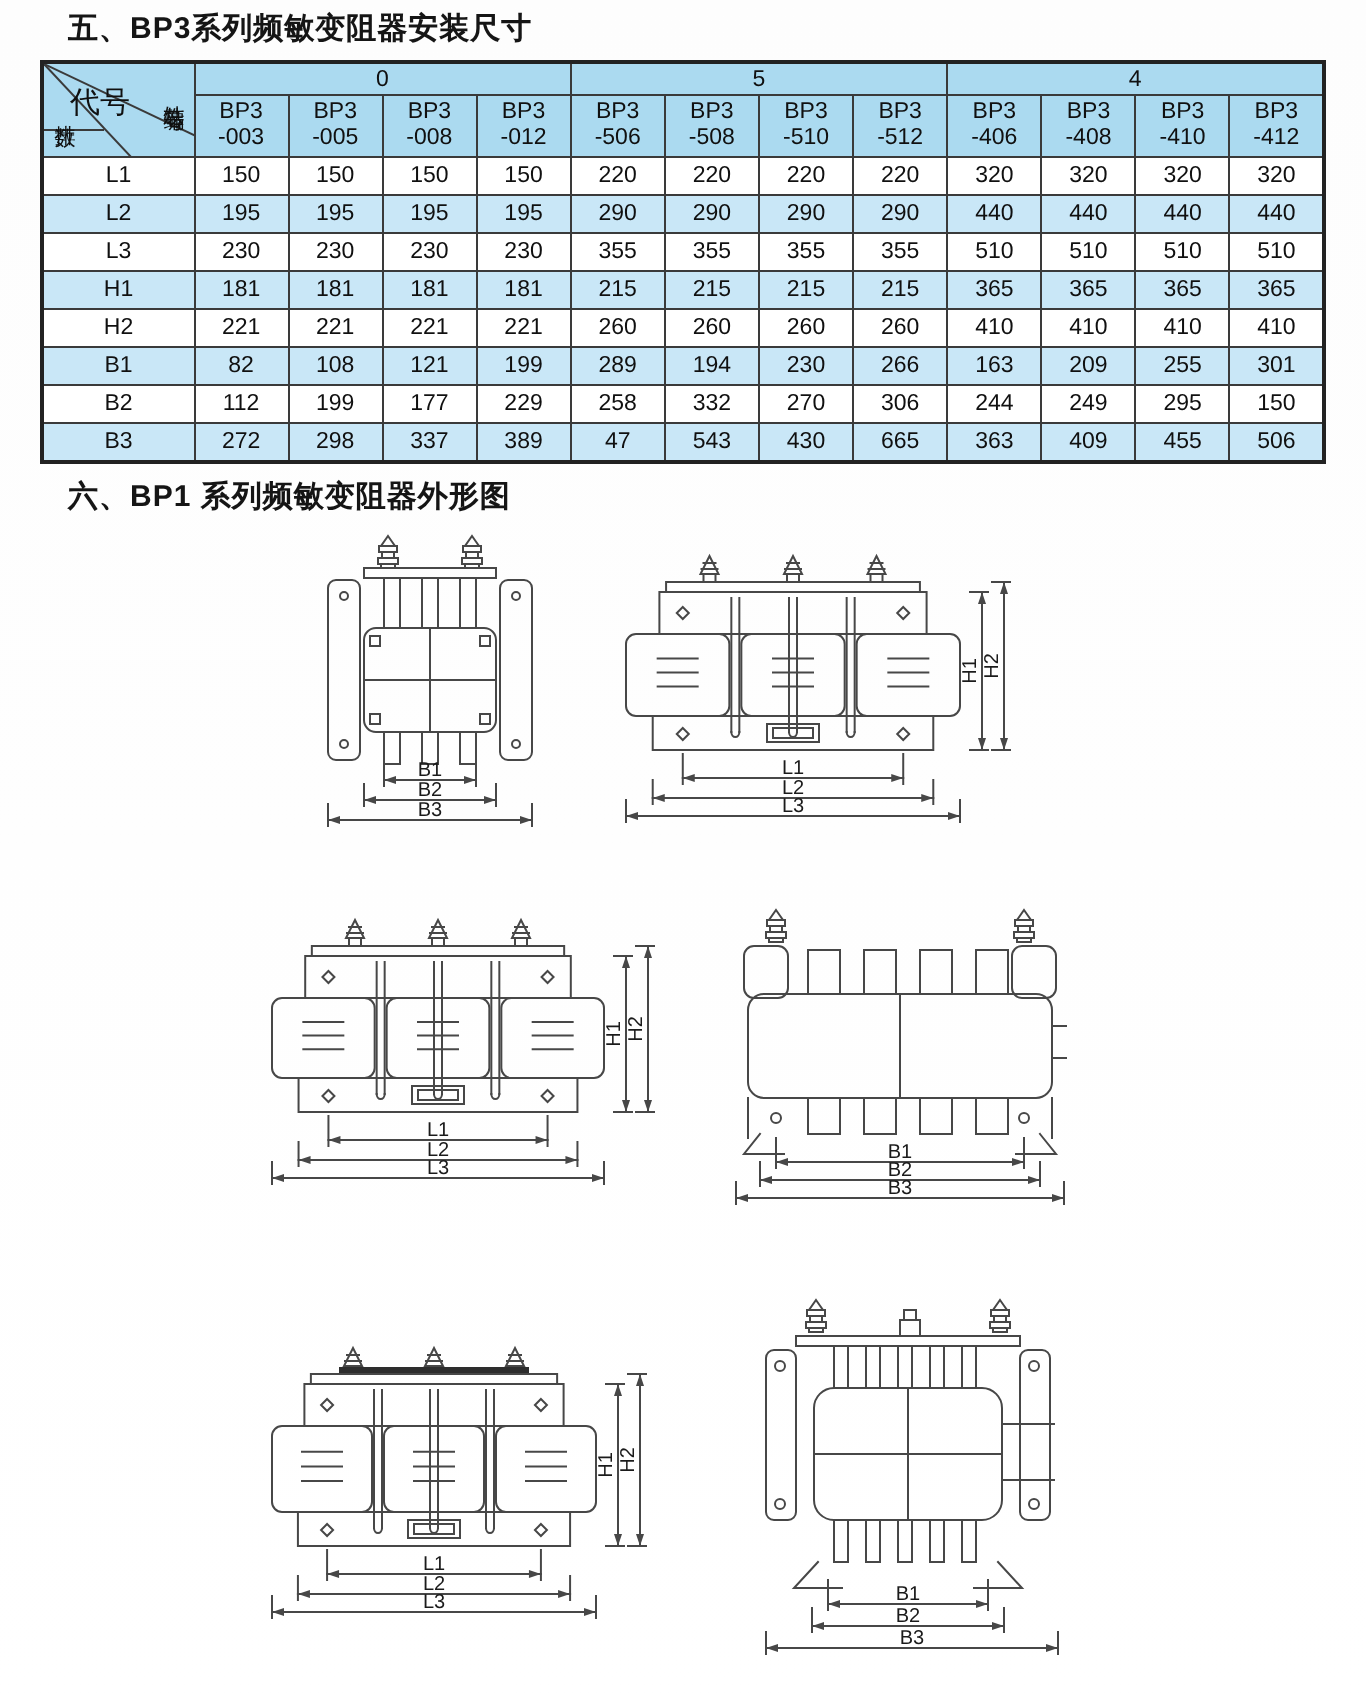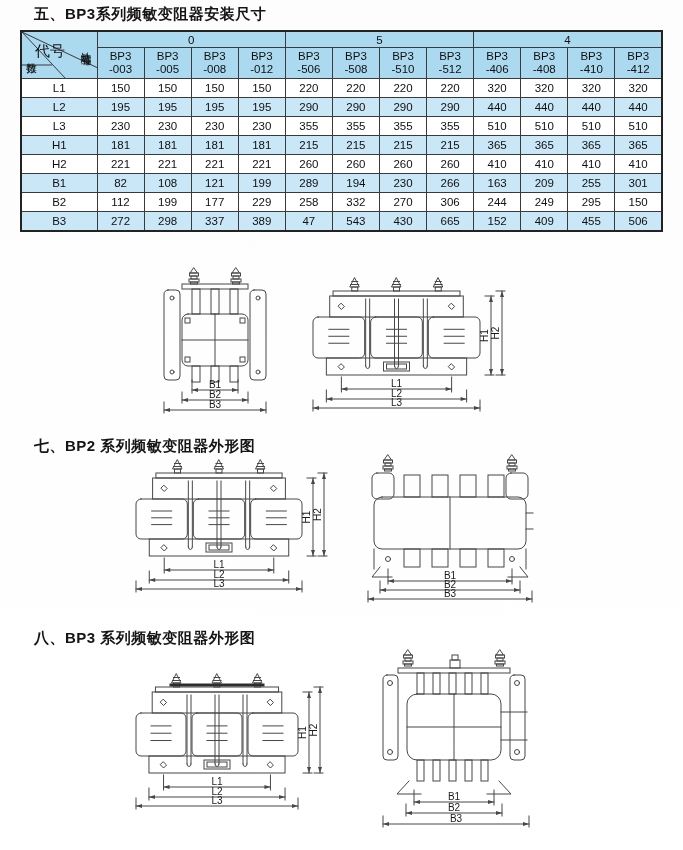--- a/index.html
+++ b/index.html
@@ -196,28 +196,29 @@
         <tr>
           <td>B3</td>
           <td>272</td>
           <td>298</td>
           <td>337</td>
           <td>389</td>
           <td>47</td>
           <td>543</td>
           <td>430</td>
           <td>665</td>
-          <td>152</td>
+          <td>363</td>
           <td>409</td>
           <td>455</td>
           <td>506</td>
         </tr>
       </tbody>
   </table>
 
+  <h2 class="sec" id="t6">六、BP1 系列频敏变阻器外形图</h2>
   <svg class="fig" id="fig6a" width="106" height="144" viewBox="0 0 106 144">
       <path d="M32 0L35.5 5H28.5Z" class="ln"></path>
       <rect x="27.5" y="5" width="9" height="3" rx="0" class="ln"></rect>
       <rect x="29" y="8" width="6" height="3" rx="0" class="ln"></rect>
       <rect x="27" y="11" width="10" height="3" rx="0" class="ln"></rect>
       <rect x="28.5" y="14" width="7" height="2" rx="0" class="ln"></rect>
       <path d="M74 0L77.5 5H70.5Z" class="ln"></path>
       <rect x="69.5" y="5" width="9" height="3" rx="0" class="ln"></rect>
       <rect x="71" y="8" width="6" height="3" rx="0" class="ln"></rect>
       <rect x="69" y="11" width="10" height="3" rx="0" class="ln"></rect>
@@ -329,21 +330,20 @@
       <path d="M178 97l-2 -6h4Z" class="fl"></path>
       <text x="175" y="57.5" class="dimtxt" text-anchor="middle" transform="rotate(-90 175 57.5)">H1</text>
       <line x1="183" y1="13" x2="192" y2="13" class="ln" stroke-width="1"></line>
       <line x1="183" y1="97" x2="192" y2="97" class="ln" stroke-width="1"></line>
       <line x1="189" y1="13" x2="189" y2="97" class="ln" stroke-width="1"></line>
       <path d="M189 13l-2 6h4Z" class="fl"></path>
       <path d="M189 97l-2 -6h4Z" class="fl"></path>
       <text x="186" y="55" class="dimtxt" text-anchor="middle" transform="rotate(-90 186 55)">H2</text>
     </svg>
 
-  <h2 class="sec" id="t7">七、BP2 系列频敏变阻器外形图</h2>
   <svg class="fig" id="fig7a" width="194" height="135" viewBox="0 0 194 135">
       <path d="M41.5 0L46 9H37Z" class="ln"></path>
       <line x1="38.5" y1="3.5" x2="44.5" y2="3.5" class="ln" stroke-width="1"></line>
       <line x1="37.5" y1="6.5" x2="45.5" y2="6.5" class="ln" stroke-width="1"></line>
       <rect x="38.5" y="9" width="6" height="4" rx="0" class="ln"></rect>
       <path d="M83 0L87.5 9H78.5Z" class="ln"></path>
       <line x1="80" y1="3.5" x2="86" y2="3.5" class="ln" stroke-width="1"></line>
       <line x1="79" y1="6.5" x2="87" y2="6.5" class="ln" stroke-width="1"></line>
       <rect x="80" y="9" width="6" height="4" rx="0" class="ln"></rect>
       <path d="M124.5 0L129 9H120Z" class="ln"></path>
@@ -455,21 +455,20 @@
       <path d="M154 135l-6 -2v4Z" class="fl"></path>
       <text x="84" y="133" class="dimtxt" text-anchor="middle">B2</text>
       <line x1="2" y1="136" x2="2" y2="147" class="ln" stroke-width="1"></line>
       <line x1="166" y1="136" x2="166" y2="147" class="ln" stroke-width="1"></line>
       <line x1="2" y1="144" x2="166" y2="144" class="ln" stroke-width="1"></line>
       <path d="M2 144l6 -2v4Z" class="fl"></path>
       <path d="M166 144l-6 -2v4Z" class="fl"></path>
       <text x="84" y="142" class="dimtxt" text-anchor="middle">B3</text>
     </svg>
 
-  <h2 class="sec" id="t8">八、BP3 系列频敏变阻器外形图</h2>
   <svg class="fig" id="fig8a" width="190" height="138" viewBox="0 0 190 138">
       <path d="M40.5 0L45 9H36Z" class="ln"></path>
       <line x1="37.5" y1="3.5" x2="43.5" y2="3.5" class="ln" stroke-width="1"></line>
       <line x1="36.5" y1="6.5" x2="44.5" y2="6.5" class="ln" stroke-width="1"></line>
       <rect x="37.5" y="9" width="6" height="4" rx="0" class="ln"></rect>
       <path d="M81 0L85.5 9H76.5Z" class="ln"></path>
       <line x1="78" y1="3.5" x2="84" y2="3.5" class="ln" stroke-width="1"></line>
       <line x1="77" y1="6.5" x2="85" y2="6.5" class="ln" stroke-width="1"></line>
       <rect x="78" y="9" width="6" height="4" rx="0" class="ln"></rect>
       <path d="M121.5 0L126 9H117Z" class="ln"></path>

